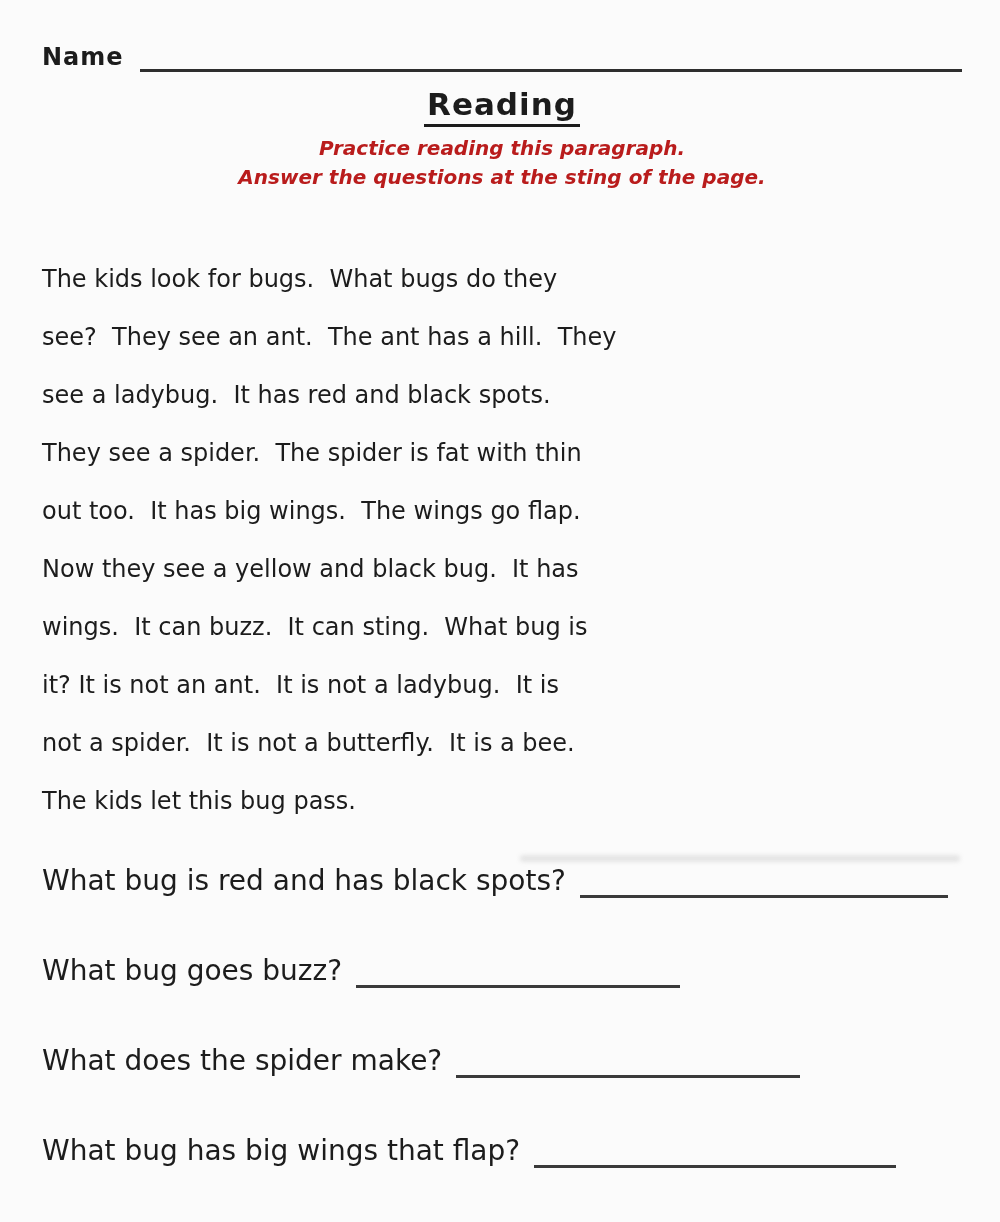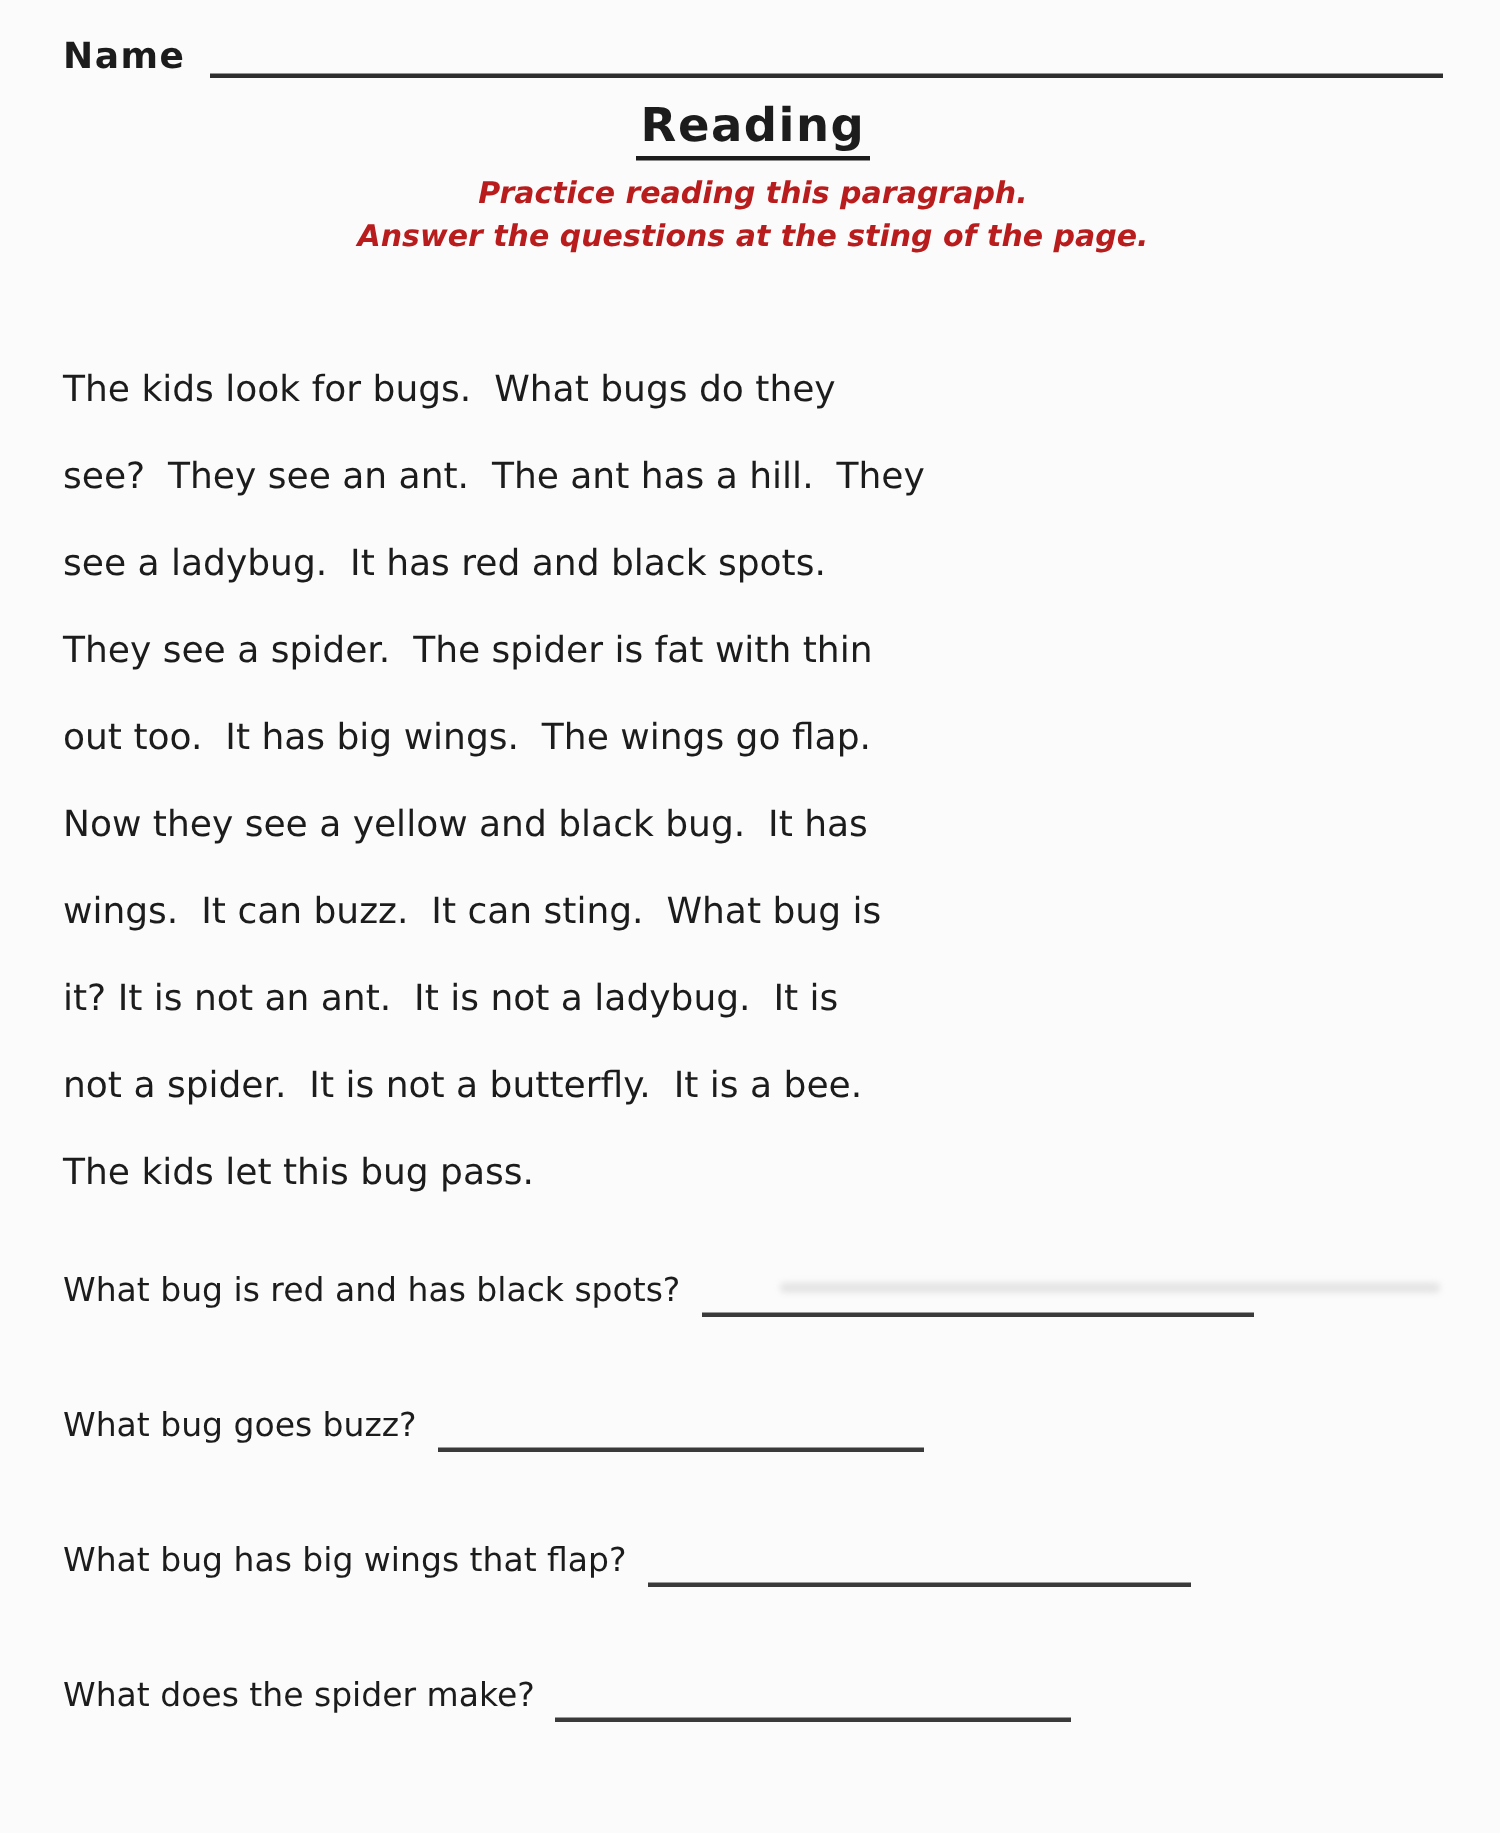--- a/index.html
+++ b/index.html
@@ -6,21 +6,21 @@
   html, body {
     width: 1000px; height: 1222px;
     background: #fbfbfb;
     overflow: hidden;
     font-family: "DejaVu Sans", "Liberation Sans", sans-serif;
     color: #1c1c1c;
   }
   .sheet {
     position: relative;
     width: 1000px; height: 862px;
-    padding: 20px 38px 0 42px;
+    padding: 40px 38px 0 42px;
   }
 
   
   .name-row {
     display: flex;
     align-items: flex-end;
     gap: 16px;
     height: 32px;
   }
   .name-label {
@@ -64,21 +64,21 @@
     line-height: 58px;
     letter-spacing: 0px;
   }
   .passage .line {
     white-space: pre;
   }
 
   
   .questions {
     margin-top: 30px;
-    font-size: 22px;
+    font-size: 28px;
     text-align: center;
   }
   .q-row {
     display: flex;
     align-items: flex-end;
     height: 38px;
     margin-bottom: 52px;
   }
   .q-label {
     white-space: pre;
@@ -146,26 +146,26 @@
       <span class="q-label">What bug is red and has black spots?</span>
       <span class="q-line q-line-0"></span>
     </div>
 
     <div class="q-row">
       <span class="q-label">What bug goes buzz?</span>
       <span class="q-line q-line-1"></span>
     </div>
 
     <div class="q-row">
-      <span class="q-label">What bug has big wings that flap?</span>
-      <span class="q-line q-line-3"></span>
+      <span class="q-label">What does the spider make?</span>
+      <span class="q-line q-line-2"></span>
     </div>
 
     <div class="q-row">
-      <span class="q-label">What does the spider make?</span>
-      <span class="q-line q-line-2"></span>
+      <span class="q-label">What bug has big wings that flap?</span>
+      <span class="q-line q-line-3"></span>
     </div>
 
   </div>
 
   <div class="bottom-artifact"></div>
 
 </div>
 
 </body></html>

